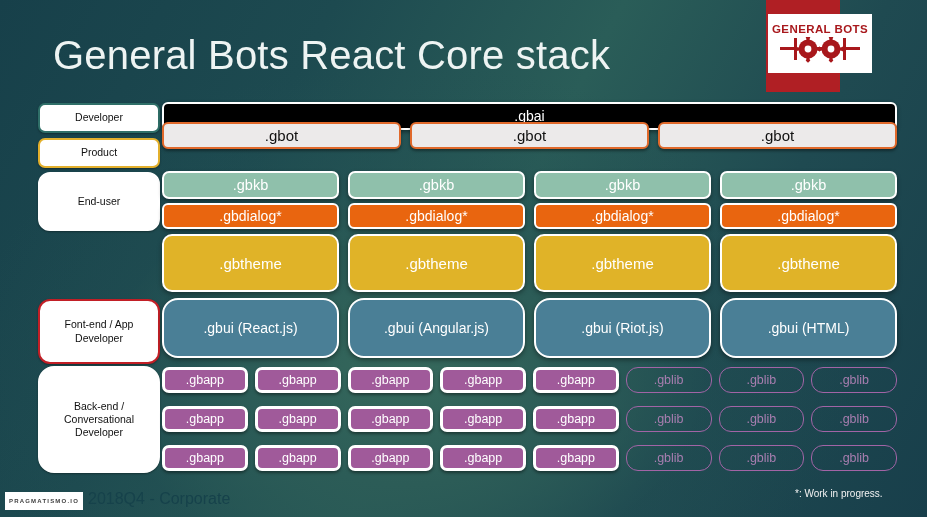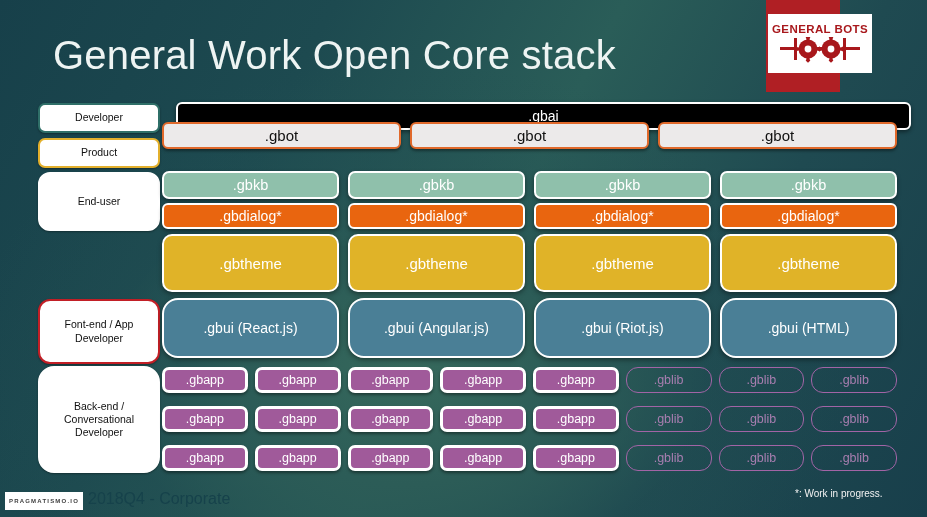--- a/index.html
+++ b/index.html
@@ -51,21 +51,20 @@
     text-align:center;color:#ffffff;
     box-sizing:border-box;
     white-space:nowrap;
   }
 
   .gbai{
     left:162px;top:102px;width:735px;height:28px;
     background:#000000;border:2px solid #ffffff;border-radius:6px;
     font-size:14px;color:#ffffff;
     box-shadow:0 2px 4px rgba(0,0,0,.45);
-    margin-left:14px;
   }
 
   .gbot{
     top:122px;height:27px;
     background:#eceaea;border:2px solid #e0692b;border-radius:6px;
     color:#111111;font-size:15px;
     box-shadow:0 2px 3px rgba(0,0,0,.4);
   }
 
   .gbkb{
@@ -122,21 +121,21 @@
   #wip{
     position:absolute;left:795px;top:488px;
     font-size:10px;color:#f2f2f2;white-space:nowrap;
   }
 </style>
 </head>
 <body>
 
 <div id="slide">
 
-  <div id="title">General Work Open Core stack</div>
+  <div id="title">General Bots React Core stack</div>
 
   <div id="logo-block"></div>
   <div id="logo-card">
     <div id="logo-text">GENERAL BOTS</div>
     <svg id="logo-gears" viewBox="0 0 84 26">
       <g fill="#a8181c">
         <rect x="2" y="10" width="16" height="3"></rect>
         <rect x="66" y="10" width="16" height="3"></rect>
         <rect x="16" y="1" width="3" height="22"></rect>
         <rect x="65" y="1" width="3" height="22"></rect>

